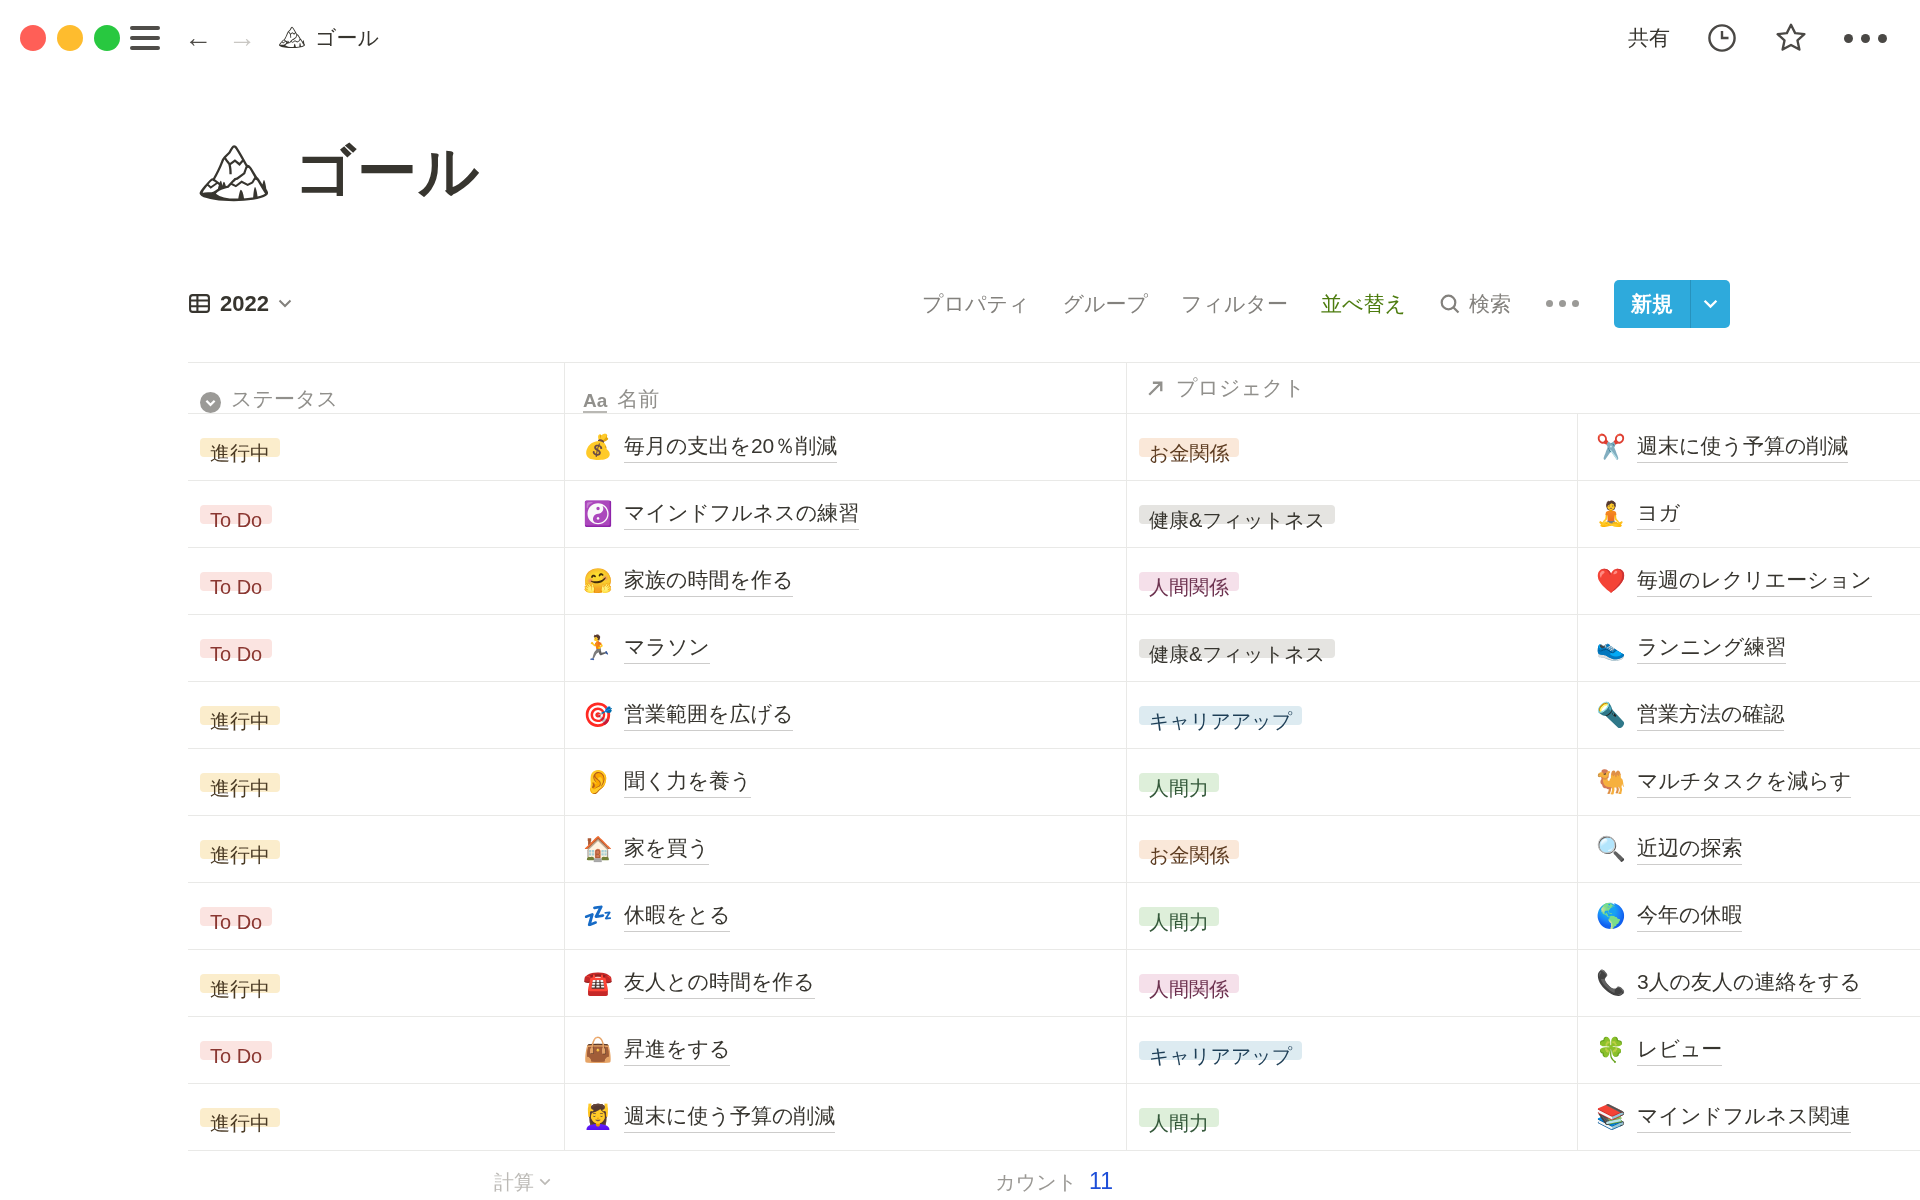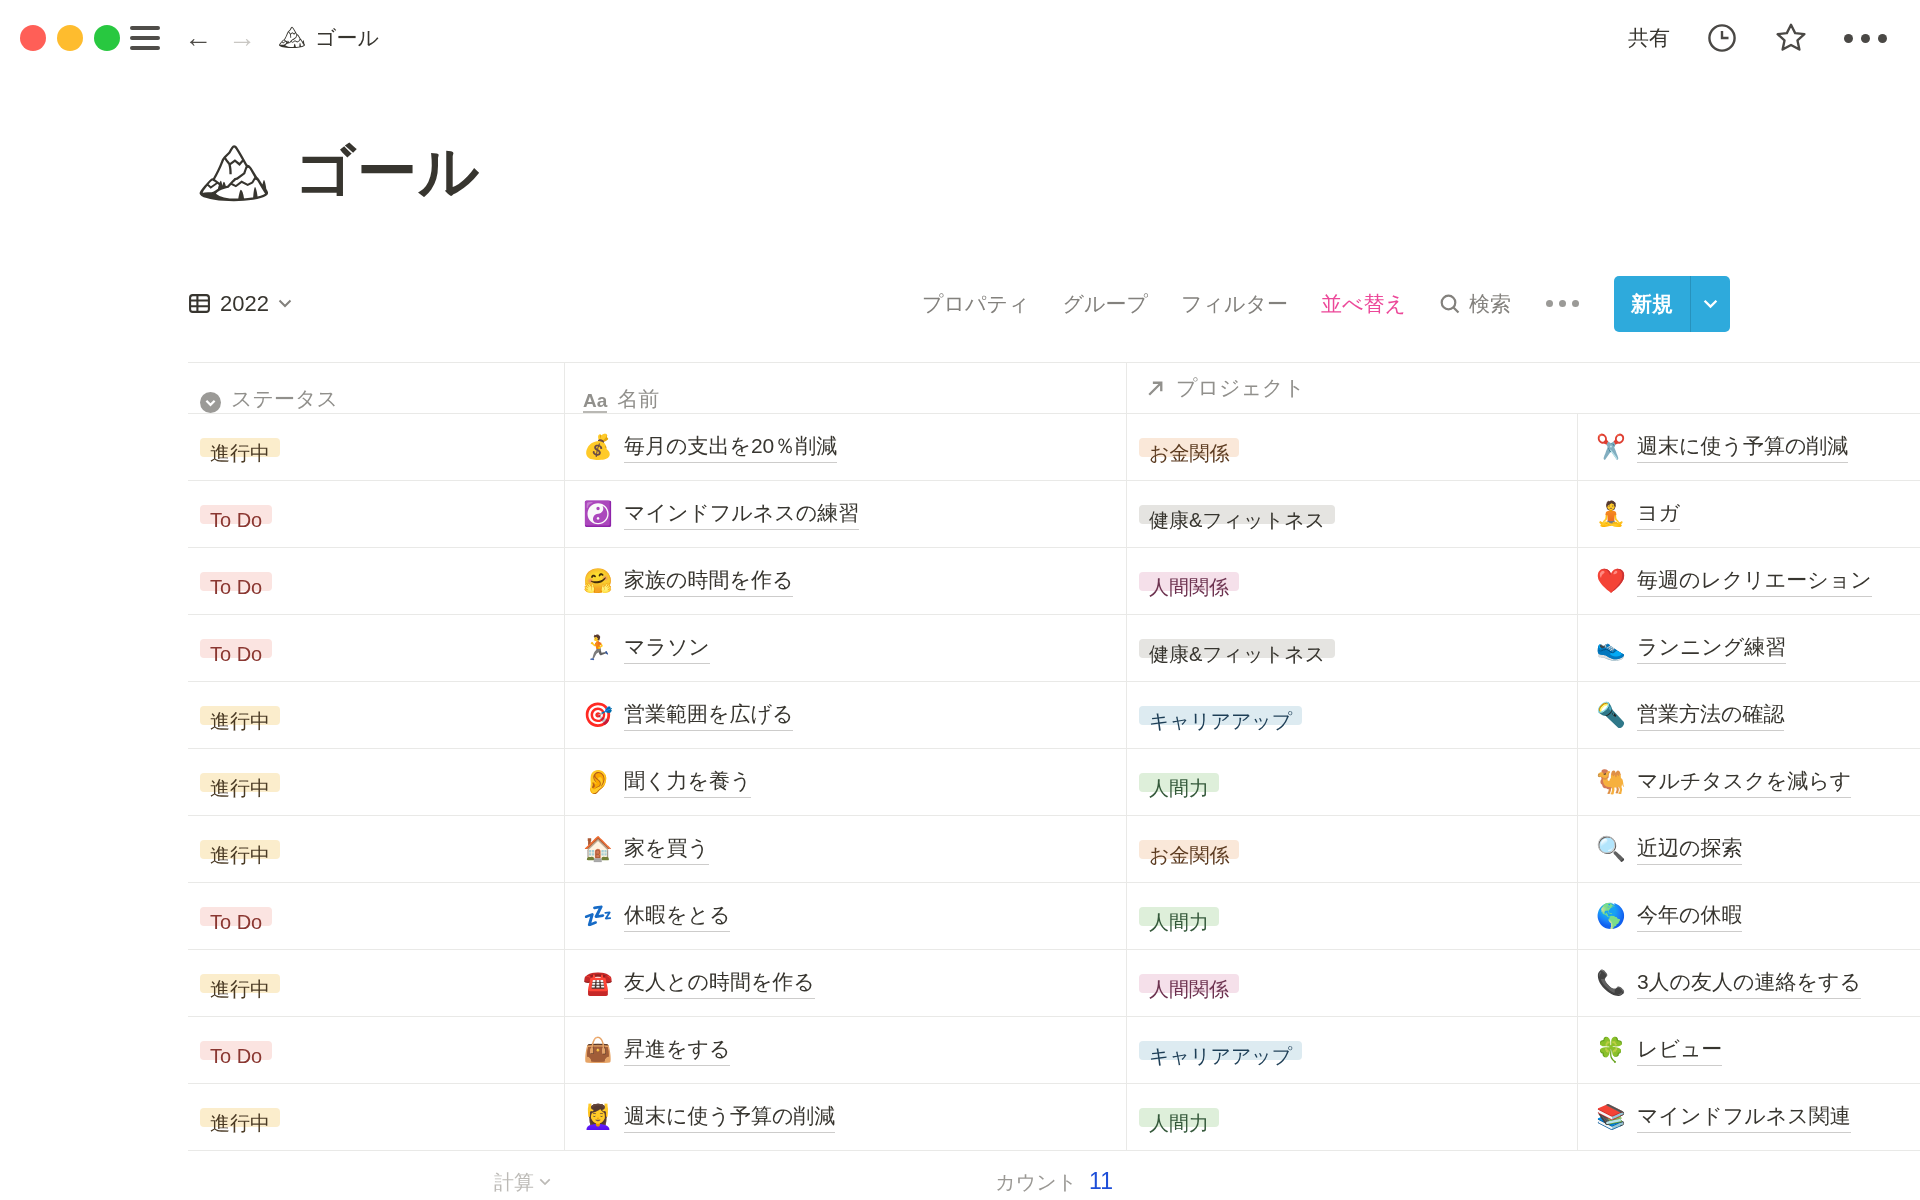--- a/index.html
+++ b/index.html
@@ -25,28 +25,28 @@
   .topright .share{font-size:21px;color:#37352F;}
   .dots{display:flex;gap:8px;}
   .dots i{width:9px;height:9px;border-radius:50%;background:#4A4845;display:block;}
   
   .pagetitle{position:absolute;left:197px;top:132px;display:flex;align-items:center;gap:24px;}
   .pagetitle .emo{font-size:58px;line-height:1;}
   .pagetitle h1{margin:0;font-size:60px;font-weight:700;letter-spacing:1px;color:#37352F;}
   
   .toolbar{position:absolute;left:188px;top:280px;width:1542px;height:47px;display:flex;align-items:center;box-sizing:border-box;}
   .viewchip{display:flex;align-items:center;gap:9px;cursor:pointer;}
-  .viewchip .vlabel{font-size:22px;font-weight:400;color:#37352F;}
+  .viewchip .vlabel{font-size:22px;font-weight:700;color:#37352F;}
   .tb-right{margin-left:auto;display:flex;align-items:center;gap:33px;}
   .tb-item{font-size:21px;color:#83817D;cursor:pointer;white-space:nowrap;}
-  .tb-item.sort{color:#ec4899;}
+  .tb-item.sort{color:#4d7c0f;}
   .searchgrp{display:flex;align-items:center;gap:8px;cursor:pointer;}
   .tb-dots{display:flex;gap:6px;padding:0 2px;cursor:pointer;}
   .tb-dots i{width:7px;height:7px;border-radius:50%;background:#9B9A97;display:block;}
-  .newbtn{display:flex;align-items:stretch;height:56px;border-radius:5px;overflow:hidden;cursor:pointer;background:#2EAADC;justify-content:center;}
+  .newbtn{display:flex;align-items:stretch;height:48px;border-radius:5px;overflow:hidden;cursor:pointer;background:#2EAADC;justify-content:center;}
   .newbtn .nlabel{display:flex;align-items:center;padding:0 17px;color:#fff;font-size:21px;font-weight:700;}
   .newbtn .ncaret{display:flex;align-items:center;justify-content:center;width:39px;border-left:1px solid rgba(0,0,0,.14);}
   
   .tablewrap{position:absolute;left:188px;top:362px;width:1732px;}
   .thead,.trow,.tfoot{display:grid;grid-template-columns:377px 562px 451px 342px;}
   .thead{height:50px;border-top:1px solid #E9E9E7;border-bottom:1px solid #E9E9E7;}
   .hcell{display:flex;align-items:center;gap:10px;overflow:hidden;white-space:nowrap;
     color:#91908C;font-size:21px;box-sizing:border-box;cursor:pointer;}
   .hcell,.cell{padding-left:12px;}
   .hcell.pad18,.cell.pad18{padding-left:18px;}

